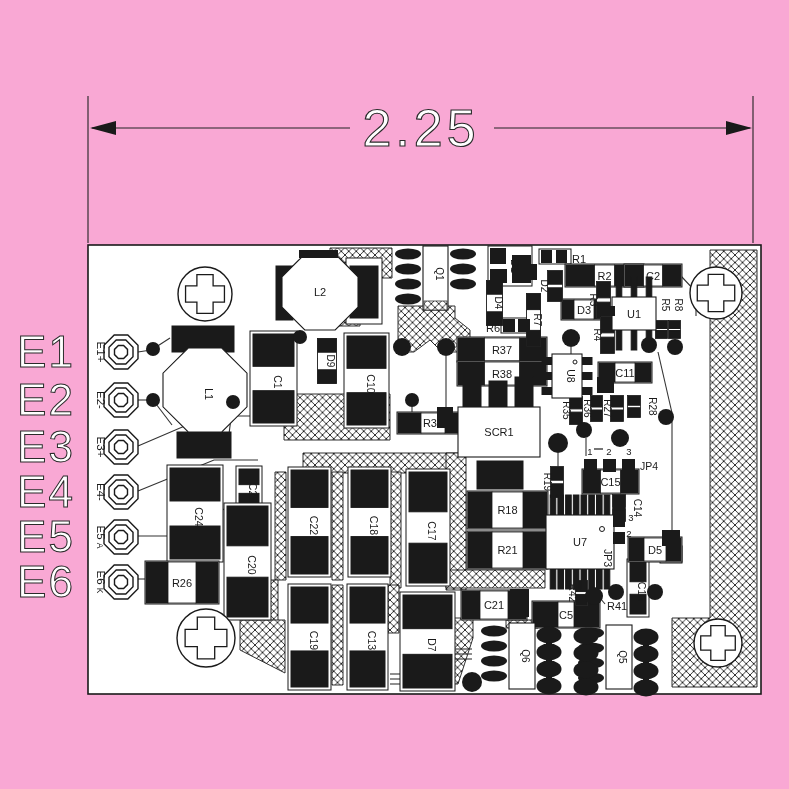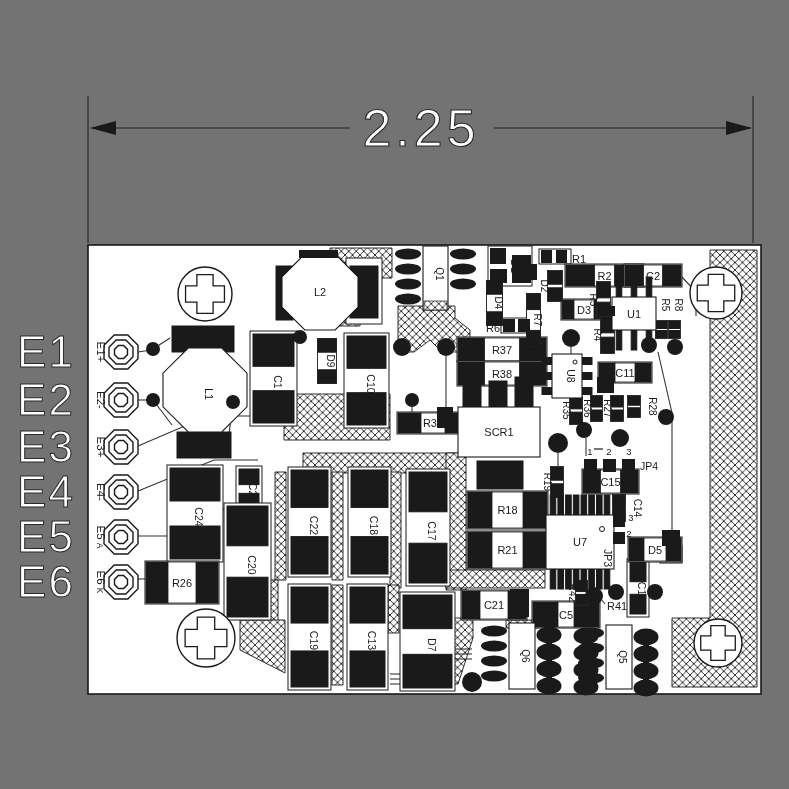--- a/index.html
+++ b/index.html
@@ -1,16 +1,16 @@
 <!DOCTYPE html>
 <html><head>
 <meta charset="utf-8">
 <style>
   html,body{margin:0;padding:0;background:#fff;}
-  .stage{position:relative;width:789px;height:789px;background:#737373;overflow:hidden;
+  .stage{position:relative;width:789px;height:789px;background:#f9a8d4;overflow:hidden;
          font-family:"Liberation Sans", sans-serif;}
   svg text{user-select:none;}
 </style>
 </head>
 <body>
 
 <div class="stage">
   <svg id="pcb" width="789" height="789" viewBox="0 0 789 789">
     <defs>
       <pattern id="xh" patternUnits="userSpaceOnUse" width="7.5" height="7.5">

